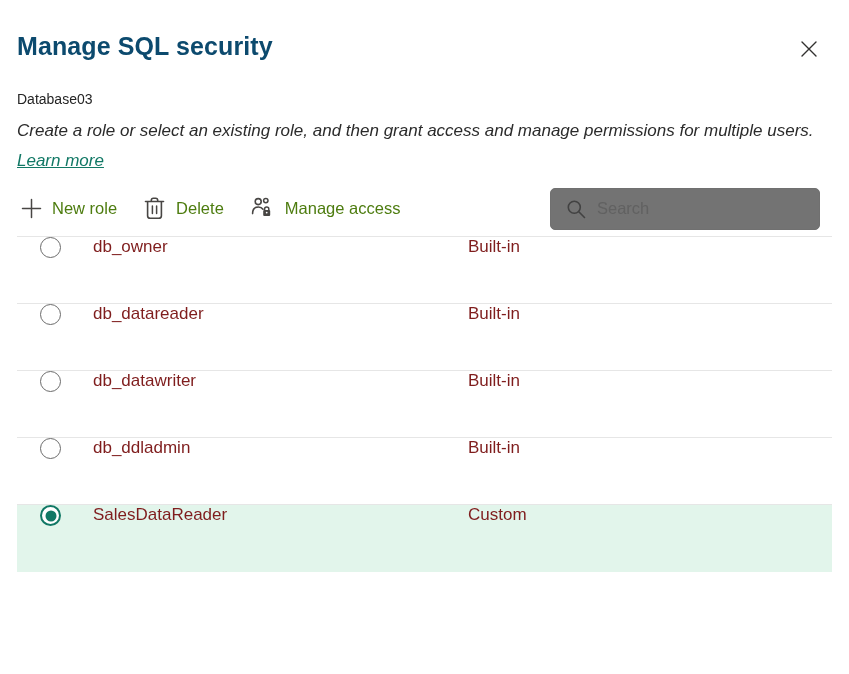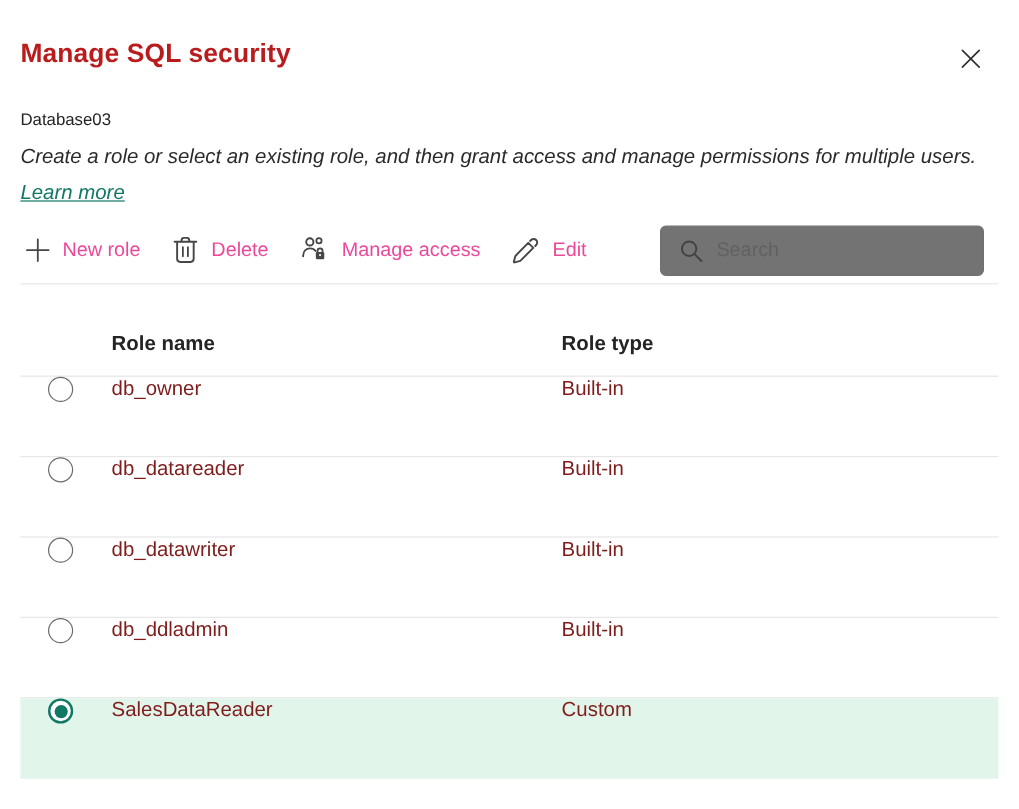--- a/index.html
+++ b/index.html
@@ -6,38 +6,38 @@
   html, body { width: 849px; height: 674px; background: #ffffff; overflow: hidden; }
   body {
     font-family: "Liberation Sans", "DejaVu Sans", sans-serif;
     color: #242424;
     position: relative;
   }
   .dialog { padding: 0 17px; }
 
   
   .title-row { display: flex; align-items: flex-start; margin-top: 32px; }
-  .dialog-title { font-size: 22px; font-weight: 700; letter-spacing: 0.1px; color: #b91c1c; }
+  .dialog-title { font-size: 25px; font-weight: 700; letter-spacing: 0.1px; color: #0c4a6e; }
   .close-btn {
     margin-left: auto; margin-right: 8px; margin-top: 2px;
     width: 30px; height: 30px; border: none; background: transparent;
     display: flex; align-items: center; justify-content: center; cursor: pointer; color: #323130;
   }
 
   .subtitle { margin-top: 27px; font-size: 14px; color: #242424; }
 
   .description { margin-top: 9px; font-size: 17px; line-height: 30px; color: #2b2b2b; max-width: 815px; font-style: italic; }
   .learn-more { color: #117865; text-decoration: underline; cursor: pointer; }
 
   
   .toolbar { display: flex; align-items: center; margin-top: 11px; height: 43px; }
   .tb-btn {
     display: flex; align-items: center; gap: 10px;
     background: transparent; border: none; cursor: pointer;
-    font-family: inherit; font-size: 16.5px; color: #ec4899; padding: 6px 4px;
+    font-family: inherit; font-size: 16.5px; color: #4d7c0f; padding: 6px 4px;
   }
   .tb-btn + .tb-btn { margin-left: 18px; }
   .tb-btn .ic { display: flex; align-items: center; color: #484644; }
 
   .search-box {
     margin-left: auto; margin-right: 12px;
     width: 270px; height: 42px;
     border: 1px solid #707070; border-radius: 5px;
     display: flex; align-items: center; padding: 0 10px 0 14px; gap: 10px;
     background: #737373;
@@ -133,50 +133,36 @@
           <circle cx="15.8" cy="4.6" r="2.2" stroke="currentColor" stroke-width="1.5" fill="none"></circle>
           <path d="M2.6 17.6 c0 -4.4 2.6 -6.6 5.8 -6.6 c2 0 3.6 0.8 4.6 2.2" stroke="currentColor" stroke-width="1.6" fill="none" stroke-linecap="round"></path>
           <path d="M14.6 14.2 v-1.1 a2.1 2.1 0 0 1 4.2 0 v1.1" stroke="currentColor" stroke-width="1.5" fill="none"></path>
           <rect x="13.2" y="14" width="7" height="6" rx="1.1" fill="currentColor"></rect>
           <circle cx="16.7" cy="16.6" r="0.9" fill="#ffffff"></circle>
         </svg>
       </span>
       <span>Manage access</span>
     </button>
 
-    <button class="tb-btn">
-      <span class="ic">
-        <svg width="24" height="24" viewBox="0 0 24 24">
-          <path d="M14.2 5.4 l4.2 4.2 L7.6 20.4 l-4.7 1.3 a0.55 0.55 0 0 1 -0.68 -0.68 L3.5 16.3 Z" stroke="currentColor" stroke-width="1.6" fill="none" stroke-linejoin="round"></path>
-          <path d="M15.3 4.3 l1.3 -1.3 a2.95 2.95 0 0 1 4.2 4.2 l-1.3 1.3" stroke="currentColor" stroke-width="1.6" fill="none" stroke-linejoin="round"></path>
-        </svg>
-      </span>
-      <span>Edit</span>
-    </button>
 
     <div class="search-box">
       <span class="ic">
         <svg width="22" height="22" viewBox="0 0 22 22">
           <circle cx="9.3" cy="9.3" r="6" stroke="currentColor" stroke-width="1.6" fill="none"></circle>
           <path d="M13.8 13.8 L19.5 19.5" stroke="currentColor" stroke-width="1.6" fill="none" stroke-linecap="round"></path>
         </svg>
       </span>
       <input type="text" placeholder="Search" style="">
     </div>
   </div>
 
   <hr class="toolbar-divider">
 
   <div class="table">
 
-    <div class="hrow">
-      <span class="radio-cell"></span>
-      <span class="cell-name">Role name</span>
-      <span class="cell-type">Role type</span>
-    </div>
 
     <div class="row">
       <span class="radio-cell">
           <span class="radio"></span>
         </span>
       <span class="cell-name">db_owner</span>
       <span class="cell-type">Built-in</span>
     </div>
 
     <div class="row">

